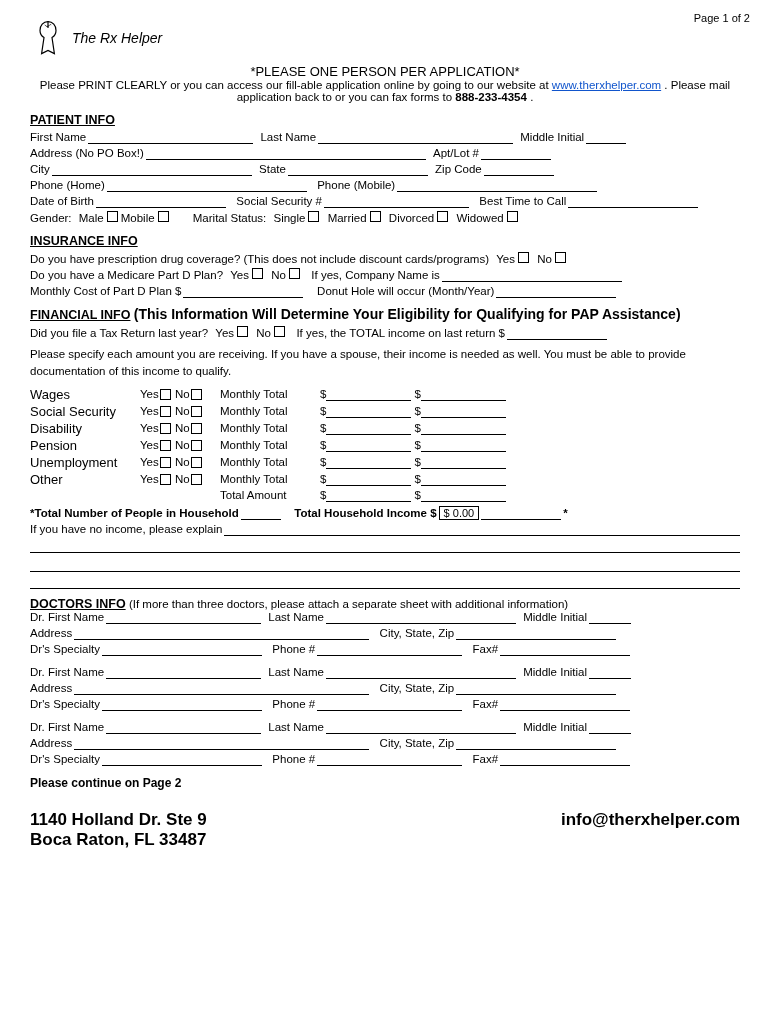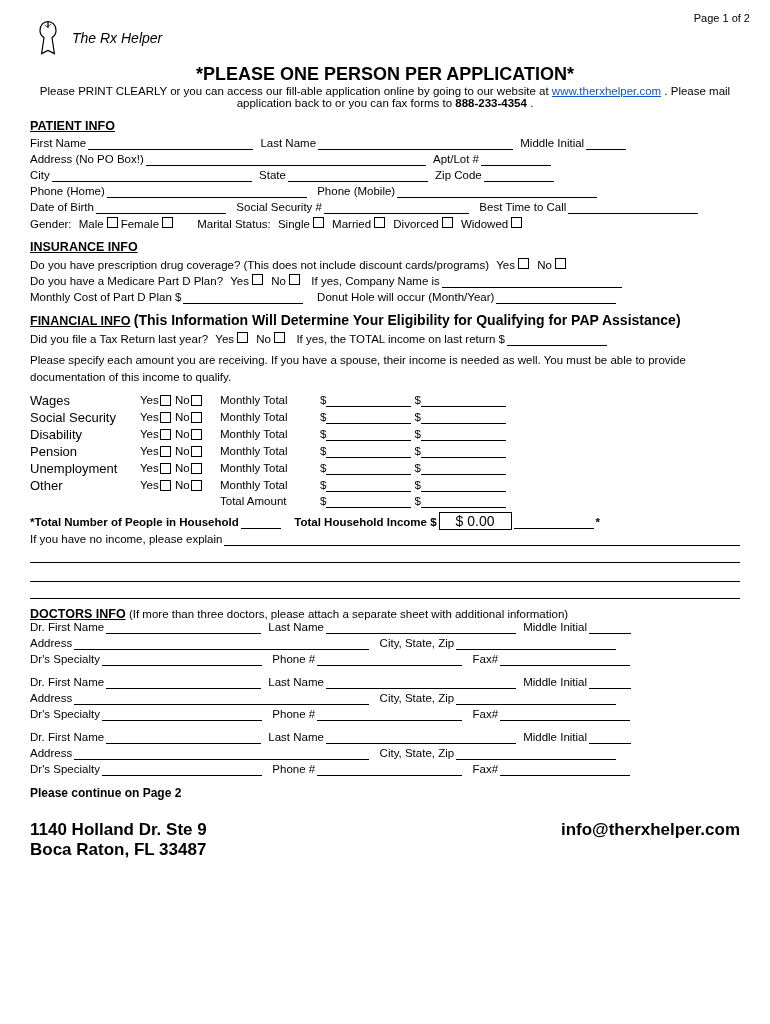--- a/index.html
+++ b/index.html
@@ -33,22 +33,22 @@
     }
     .logo svg {
       width: 36px;
       height: 36px;
     }
     .title-section {
       text-align: center;
       margin-bottom: 6px;
     }
     .title-section .main-title {
-      font-weight: bold;
-      font-size: 18px;
+      font-weight: normal;
+      font-size: 13px;
     }
     .title-section .subtitle {
       font-size: 11.5px;
     }
     .title-section a {
       color: #1155CC;
     }
     .section-title {
       font-weight: bold;
       text-decoration: underline;
@@ -205,21 +205,21 @@
   <span>&nbsp;&nbsp;</span>
   <span>Best Time to Call</span>
   <span class="underline-field" style="width:130px;">&nbsp;</span>
 </div>
 
 <div class="form-row">
   <span>Gender:</span>
   <span>&nbsp;</span>
   <span>Male</span>
   <span class="checkbox-inline"></span>
-  <span>Female</span>
+  <span>Mobile</span>
   <span class="checkbox-inline"></span>
   <span>&nbsp;&nbsp;&nbsp;&nbsp;&nbsp;&nbsp;</span>
   <span>Marital Status:</span>
   <span>&nbsp;</span>
   <span>Single</span>
   <span class="checkbox-inline"></span>
   <span>&nbsp;</span>
   <span>Married</span>
   <span class="checkbox-inline"></span>
   <span>&nbsp;</span>
@@ -377,21 +377,21 @@
     <span class="dollar">$</span>
       <span class="amount-underline">&nbsp;</span>
   </div>
 </div>
 
 <div class="form-row" style="margin-top:4px; align-items: baseline;">
   <span class="bold">*Total Number of People in Household</span>
   <span class="underline-field" style="width:30px;">&nbsp;</span>
   <span>&nbsp;&nbsp;&nbsp;</span>
   <span class="bold">Total Household Income $</span>
-  <span style="border: 1px solid #000; padding: 0 16px; font-size:14px; background:#fff;">$ 0.00</span>
+  <span style="border: 1px solid #000; padding: 0 4px; font-size:11px; background:#fff;">$ 0.00</span>
   <span class="underline-field" style="width:80px;">&nbsp;</span>
   <span class="bold">*</span>
 </div>
 
 <div class="form-row" style="margin-top:2px;">
   <span>If you have no income, please explain</span>
   <span class="underline-field" style="flex:1; min-width:300px;">&nbsp;</span>
 </div>
 <span class="explain-line"></span>
 

